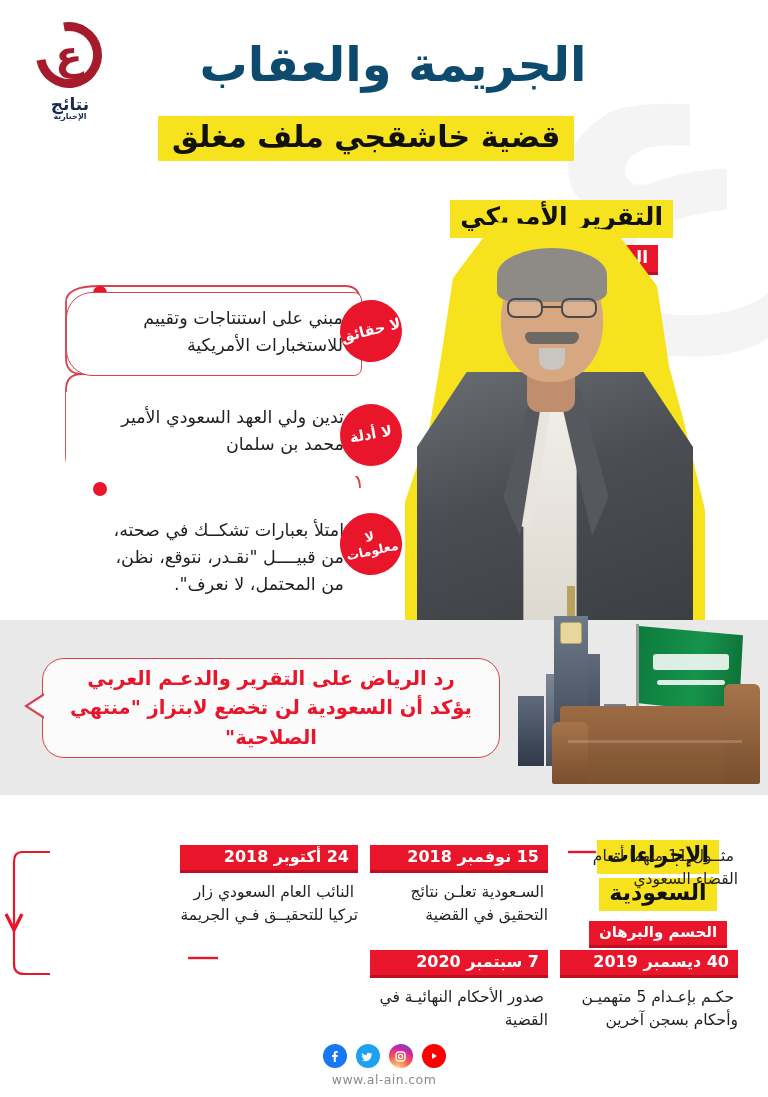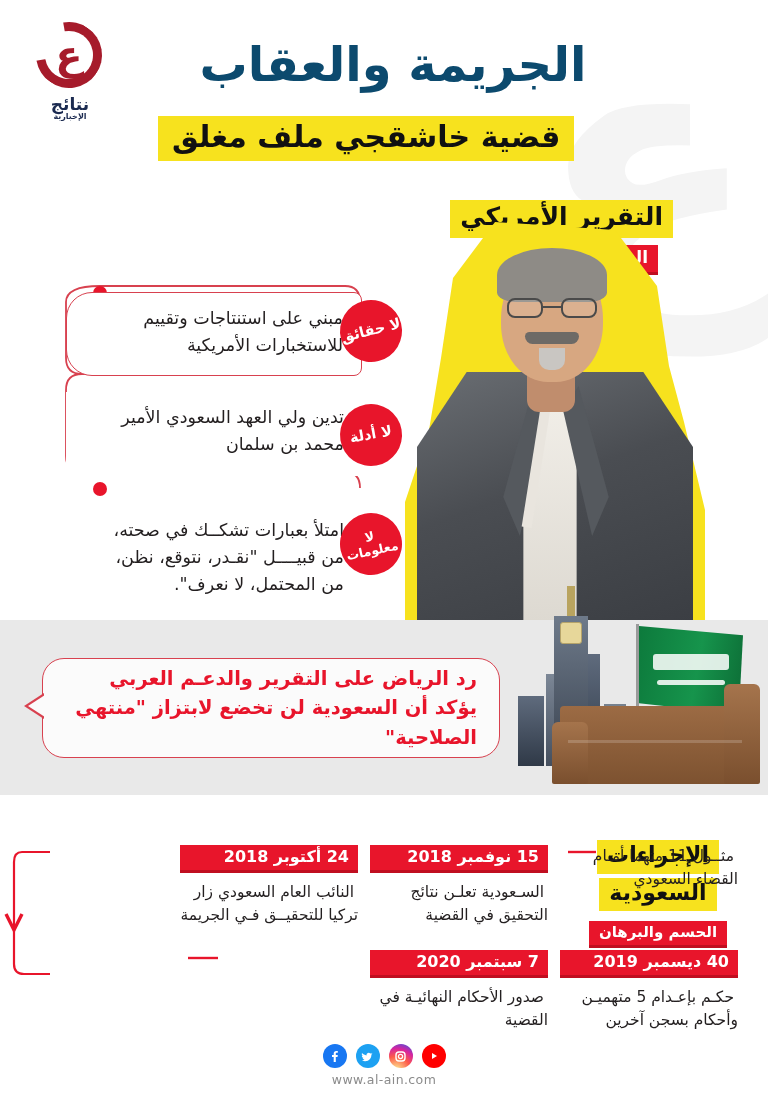--- a/index.html
+++ b/index.html
@@ -158,21 +158,21 @@
     background:#e9e5de; transform:rotate(9deg);
   }
 
   
   .grey-band { position:absolute; left:0; top:620px; width:768px; height:175px; background:#e9e9e9; }
   .quote-bubble {
     position:absolute; left:42px; top:658px; width:458px; height:100px;
     border:1.8px solid #d8414f; border-radius:22px;
     background:#fbfbfb;
     color:#e8152b; font-size:19.5px; font-weight:bold; line-height:1.5;
-    text-align:right; padding:25px 22px; display:flex; align-items:center;
+    text-align:center; padding:25px 22px; display:flex; align-items:center;
   }
   .quote-bubble::after {
     content:""; position:absolute; left:-19px; top:34px;
     width:0; height:0;
     border-top:13px solid transparent; border-bottom:13px solid transparent;
     border-right:20px solid #d8414f;
   }
   .quote-bubble::before {
     content:""; position:absolute; left:-15px; top:36px; z-index:2;
     width:0; height:0;

